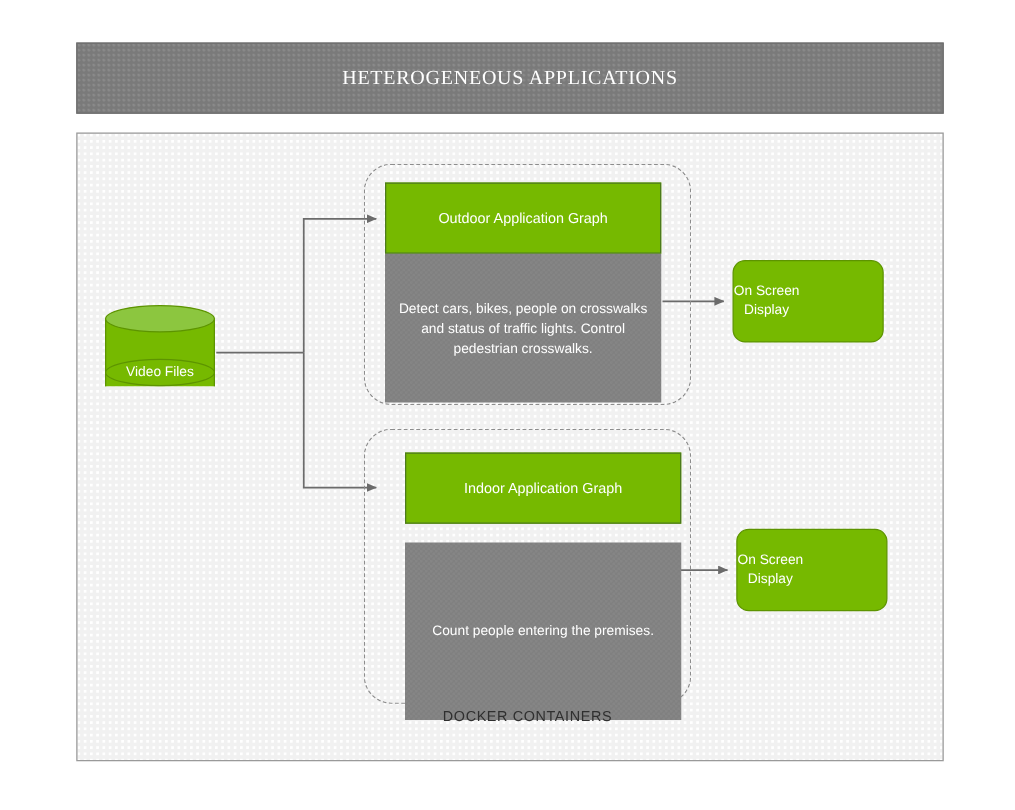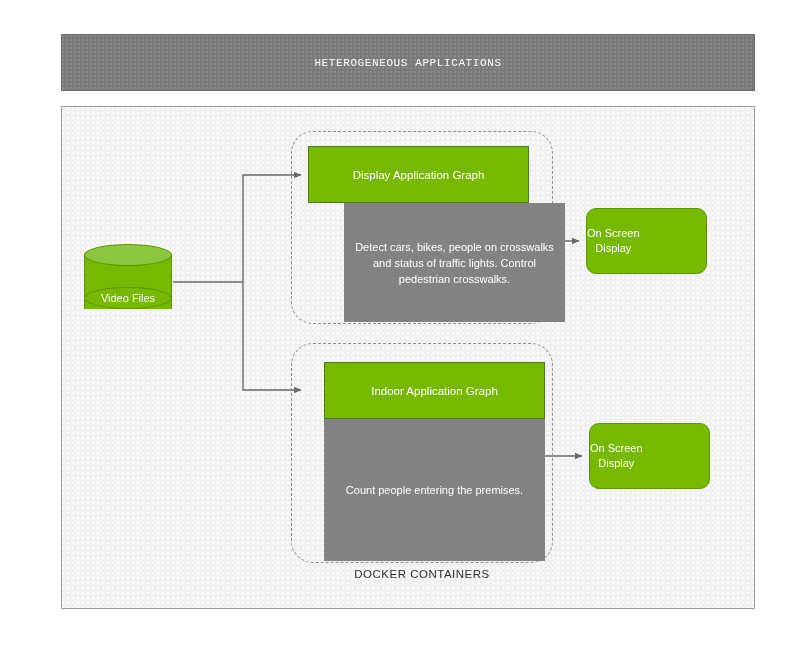--- a/index.html
+++ b/index.html
@@ -36,23 +36,23 @@
       radial-gradient(circle at 1px 1px, rgba(255,255,255,0.13) 1px, transparent 1.2px);
     background-size: 4px 4px;
     border: 1px solid #6e6e6e;
     box-sizing: border-box;
     display: flex;
     align-items: center;
     justify-content: center;
   }
   .header-title {
     color: #ffffff;
-    font-size: 11px;
+    font-size: 16px;
     letter-spacing: 0.6px;
-    font-family: Liberation Mono, monospace;
+    font-family: Liberation Serif, serif;
     white-space: nowrap;
   }
 
   
   .main-panel {
     position: absolute;
     left: 61px;
     top: 106px;
     width: 694px;
     height: 503px;
@@ -173,22 +173,22 @@
     box-sizing: border-box;
     display: flex;
     align-items: center;
     justify-content: center;
     color: #ffffff;
     font-size: 11px;
     line-height: 16px;
     text-align: center;
     padding: 0 10px;
   }
-  #card-outdoor .app-body { height: 119px; margin-left: 36px; }
-  #card-indoor  .app-body { height: 142px; }
+  #card-outdoor .app-body { height: 119px; }
+  #card-indoor  .app-body { height: 142px; margin-top: 15px; }
 
   
   .osd-box {
     position: absolute;
     background: #76b900;
     border: 1px solid #5d9400;
     border-radius: 10px;
     box-sizing: border-box;
     color: #ffffff;
     font-size: 11px;
@@ -256,21 +256,21 @@
     <div class="cyl-bottom"></div>
     <div class="cyl-top"></div>
     <div class="cyl-label">Video Files</div>
   </div>
 
   <div class="docker-group" id="docker-group-outdoor"></div>
 
   <div class="docker-group" id="docker-group-indoor"></div>
 
   <div class="app-card" id="card-outdoor">
-    <div class="app-title">Display Application Graph</div>
+    <div class="app-title">Outdoor Application Graph</div>
     <div class="app-body">Detect cars, bikes, people on crosswalks and status of traffic lights. Control pedestrian crosswalks.</div>
   </div>
 
   <div class="app-card" id="card-indoor">
     <div class="app-title">Indoor Application Graph</div>
     <div class="app-body">Count people entering the premises.</div>
   </div>
 
   <div class="osd-box" id="osd-outdoor">
     <span>

